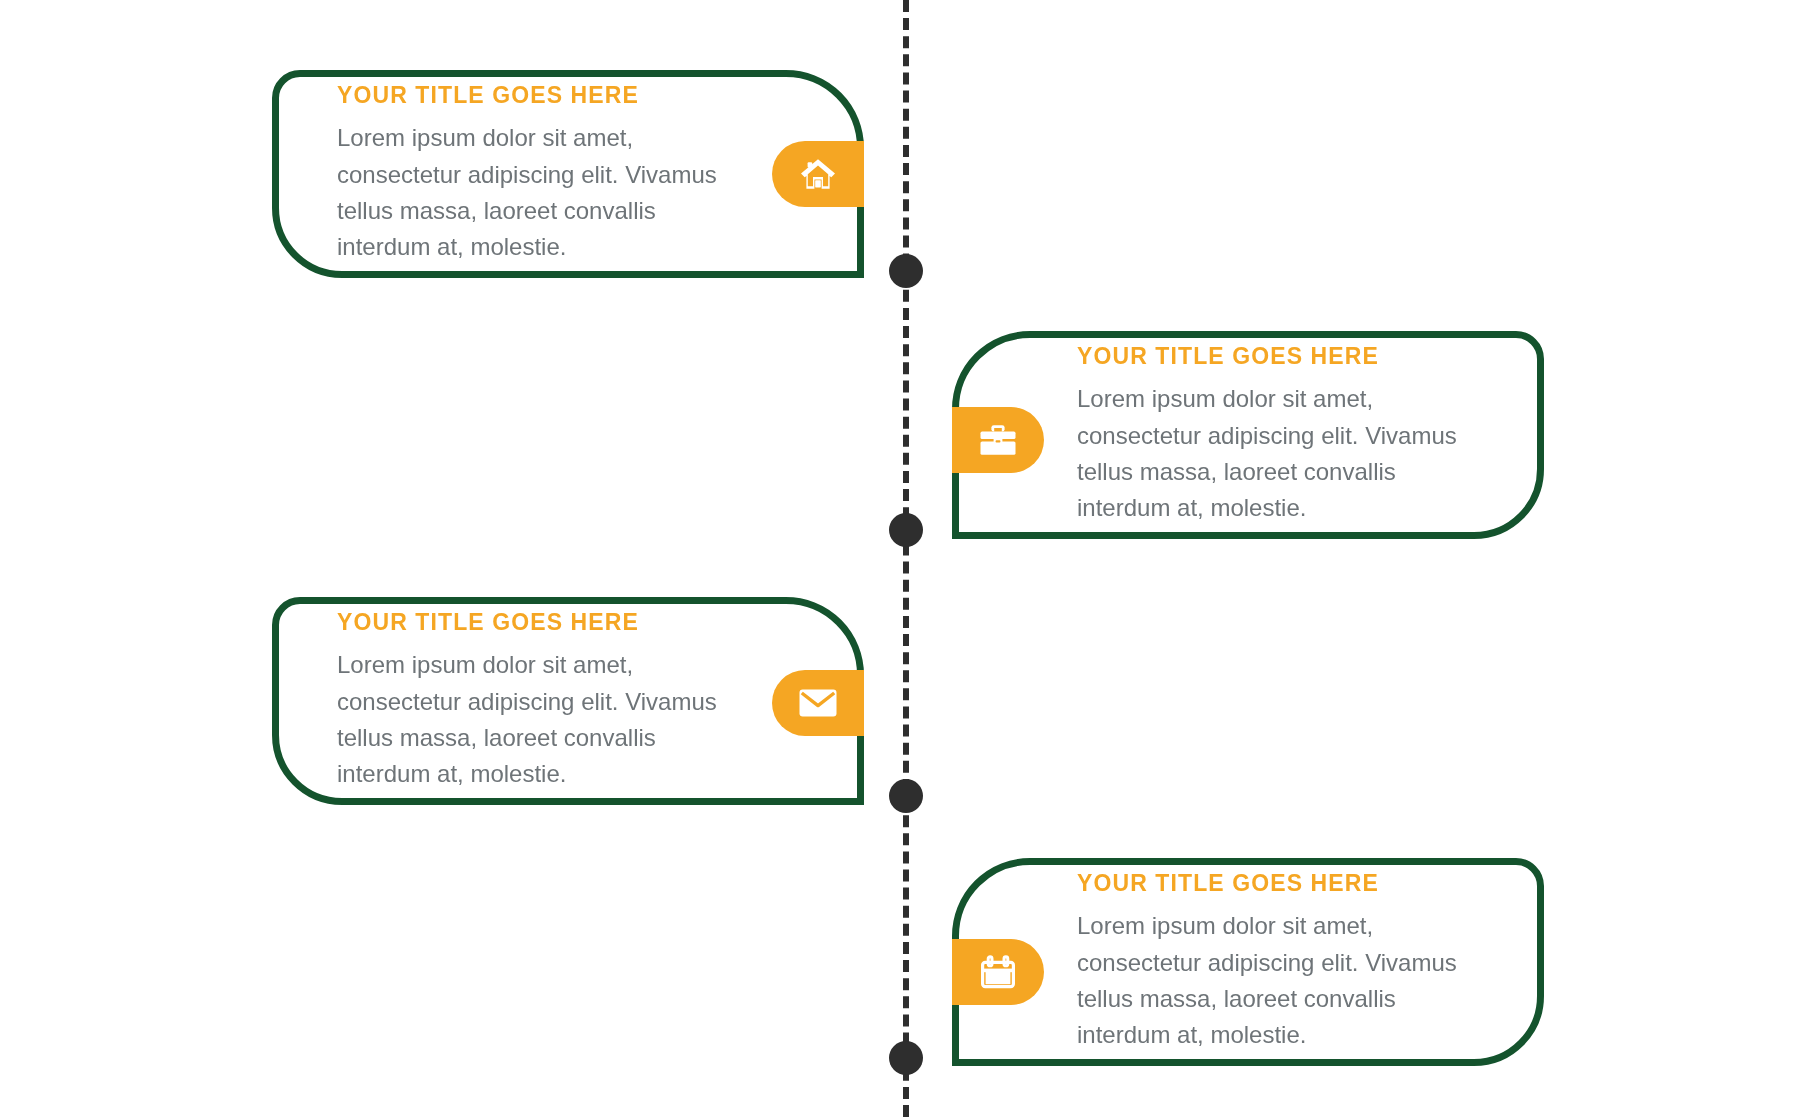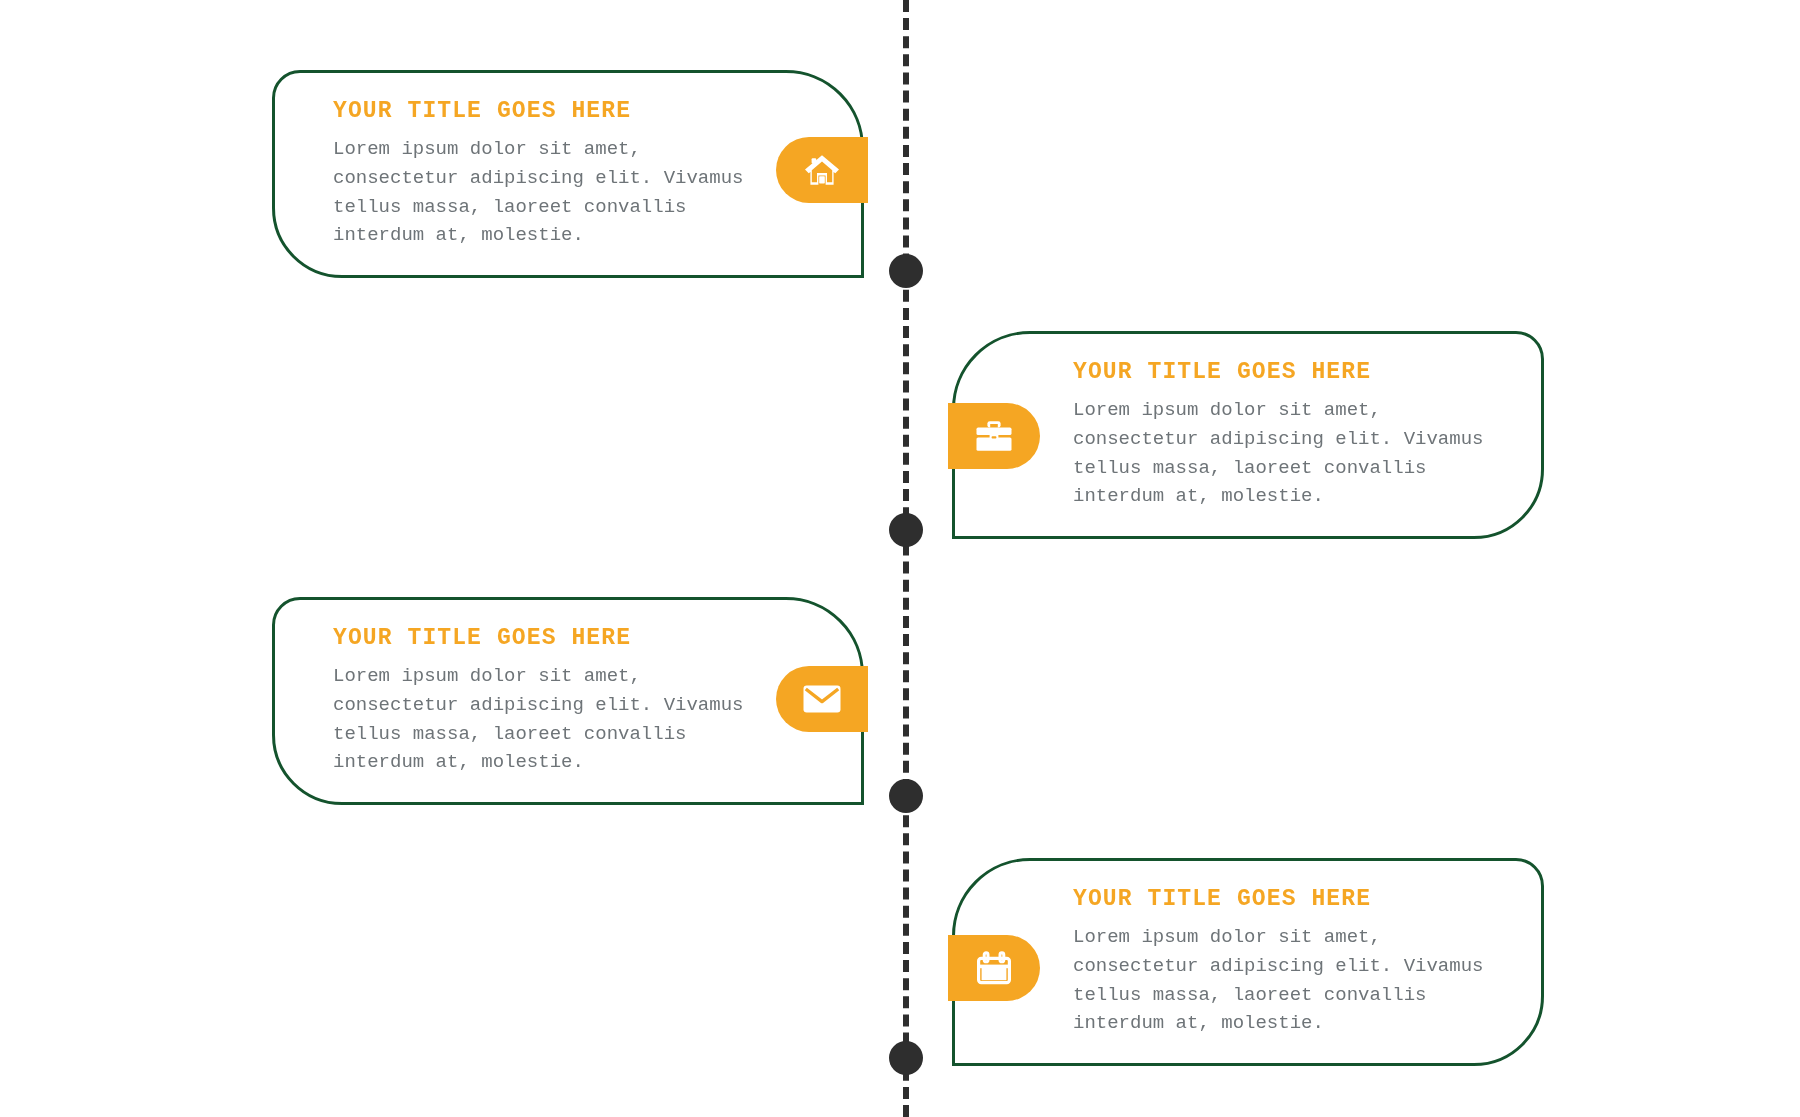--- a/index.html
+++ b/index.html
@@ -44,23 +44,22 @@
     height: 34px;
     border-radius: 50%;
     background: #2e2e2e;
     z-index: 3;
   }
 
   
   .card {
     position: absolute;
     background: #ffffff;
-    border: 3px solid #14532d;
+    border: 7px solid #14532d;
     z-index: 2;
-    font-family: Liberation Mono, monospace;
   }
 
   
   .card.left {
     border-radius: 28px 78px 0px 70px;
   }
   
   .card.right {
     border-radius: 78px 28px 70px 0px;
   }
@@ -80,21 +79,21 @@
     color: #F5A623;
     font-size: 23px;
     font-weight: bold;
     letter-spacing: 1.1px;
     text-transform: uppercase;
     margin-bottom: 11px;
     white-space: nowrap;
   }
   .card-text {
     color: #6e7478;
-    font-size: 19px;
+    font-size: 24px;
     line-height: 1.52;
   }
 
   
   .icon-badge {
     position: absolute;
     width: 92px;
     height: 66px;
     background: #F5A623;
     display: flex;

